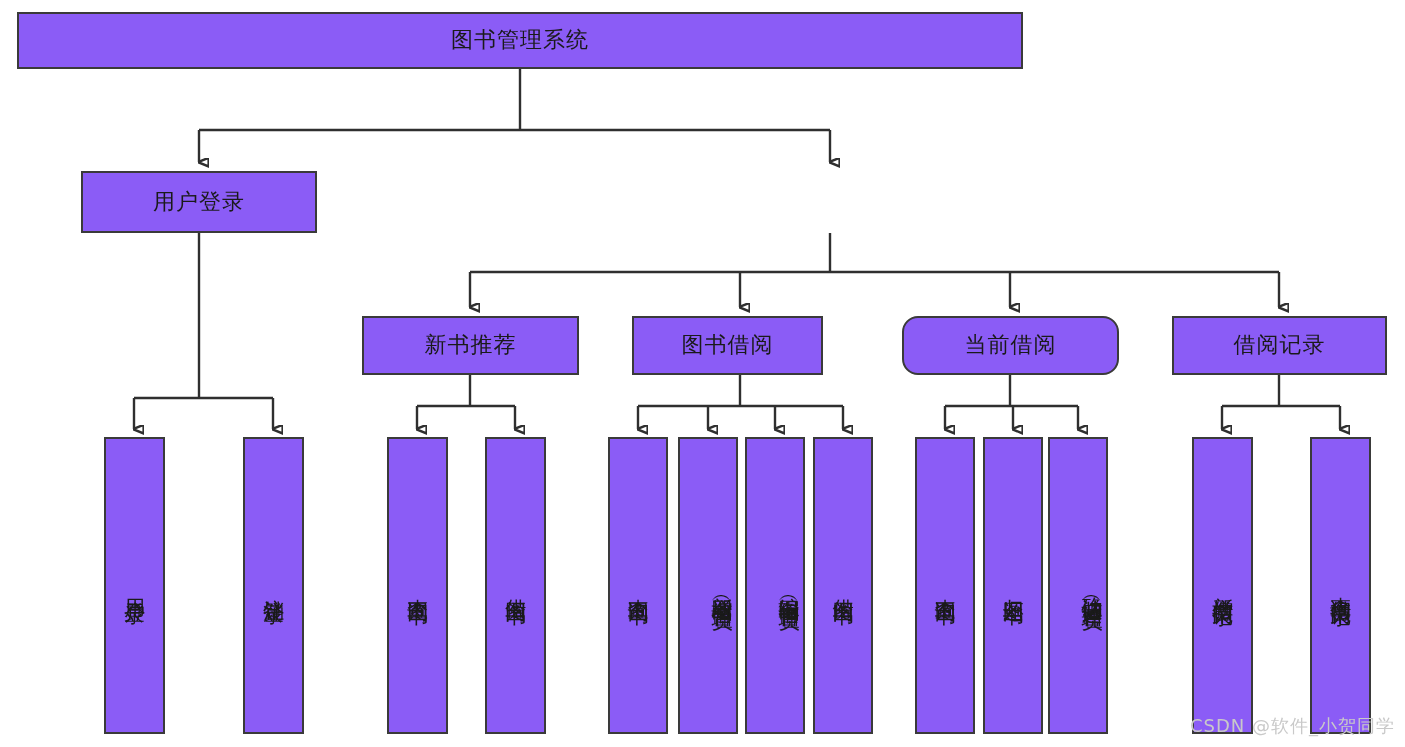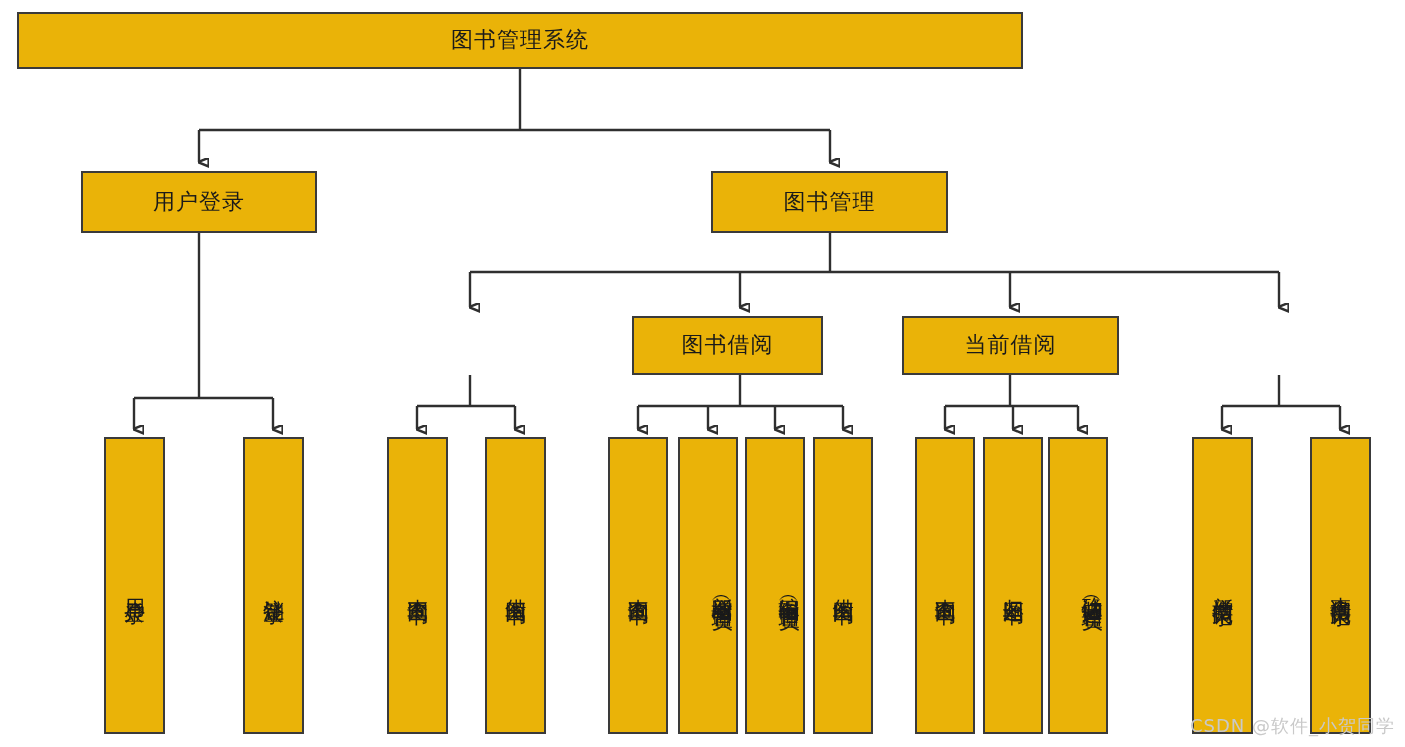--- a/index.html
+++ b/index.html
@@ -10,21 +10,21 @@
     font-family:"DejaVu Sans","Liberation Sans",sans-serif;
     overflow:hidden;
     position:relative;
   }
   #diagram{
     position:absolute;left:0;top:0;width:1405px;height:747px;
   }
   .node{
     position:absolute;
     box-sizing:border-box;
-    background:#eab308;
+    background:#8b5cf6;
     border:2px solid #3a3a3a;
     display:flex;
     align-items:center;
     justify-content:center;
     color:#1a1a1a;
   }
   .node.horiz{
     font-size:22px;
     line-height:1.2;
     letter-spacing:1px;
@@ -130,29 +130,32 @@
     </g>
   </svg>
 
   <div class="node horiz" style="left:17px;top:12px;width:1006px;height:57px;">
     <span class="lbl">图书管理系统</span>
   </div>
 
   <div class="node horiz" style="left:81px;top:171px;width:236px;height:62px;">
     <span class="lbl">用户登录</span>
   </div>
-  <div class="node horiz" style="left:711px;top:171px;width:237px;height:62px;">
-    <span class="lbl">图书管理</span>
-  </div>
-
+
+  <div class="node horiz" style="left:362px;top:316px;width:217px;height:59px;">
+    <span class="lbl">新书推荐</span>
+  </div>
   <div class="node horiz" style="left:632px;top:316px;width:191px;height:59px;">
     <span class="lbl">图书借阅</span>
   </div>
-  <div class="node horiz" style="left:902px;top:316px;width:217px;height:59px;">
+  <div class="node horiz" style="left:902px;top:316px;width:217px;height:59px;border-radius:16px;">
     <span class="lbl">当前借阅</span>
+  </div>
+  <div class="node horiz" style="left:1172px;top:316px;width:215px;height:59px;">
+    <span class="lbl">借阅记录</span>
   </div>
 
   <div class="node vert tall" style="left:104px;top:437px;width:61px;height:297px;">
     <span class="lbl">用户登录</span>
   </div>
   <div class="node vert tall" style="left:243px;top:437px;width:61px;height:297px;">
     <span class="lbl">注销登录</span>
   </div>
 
   <div class="node vert tall" style="left:387px;top:437px;width:61px;height:297px;">

